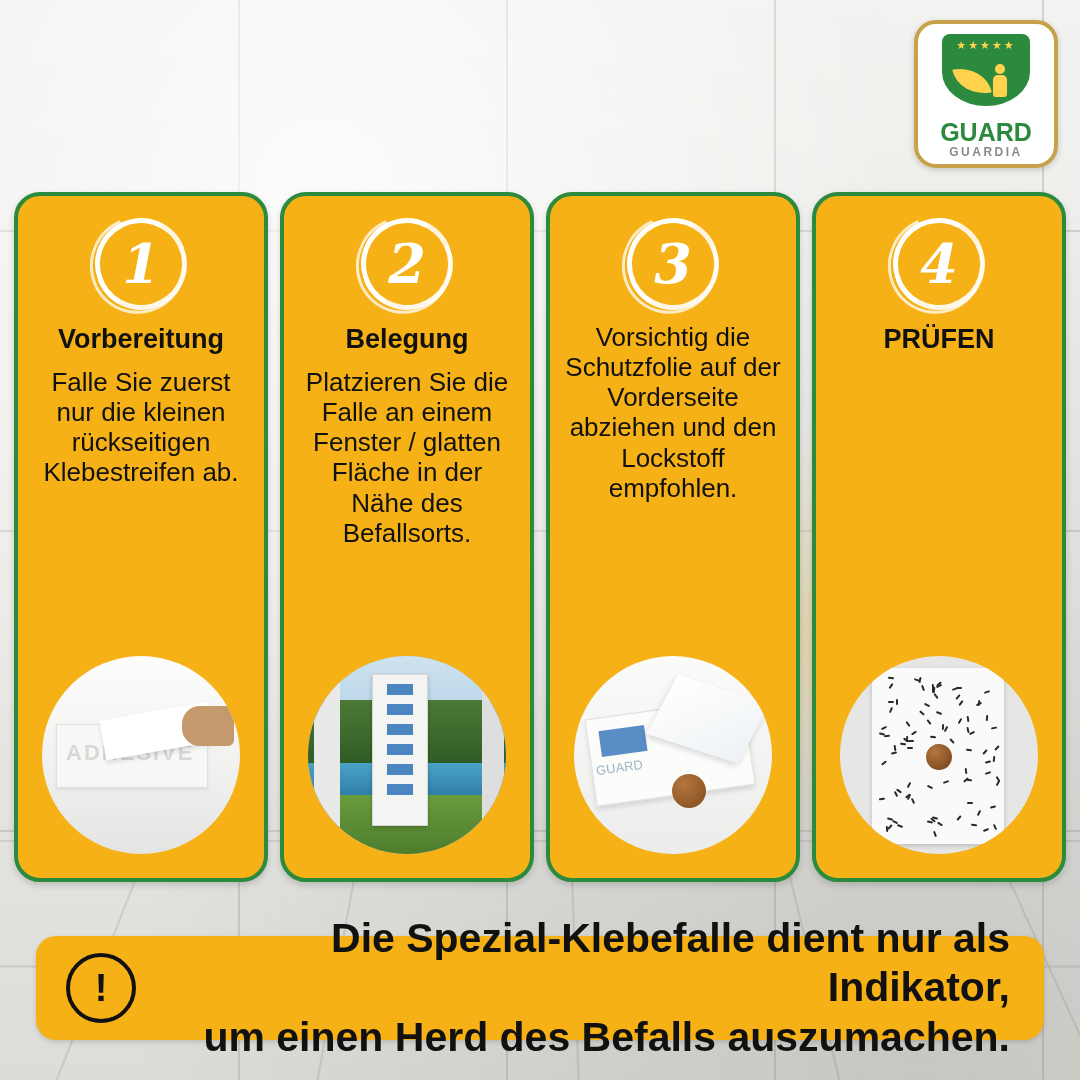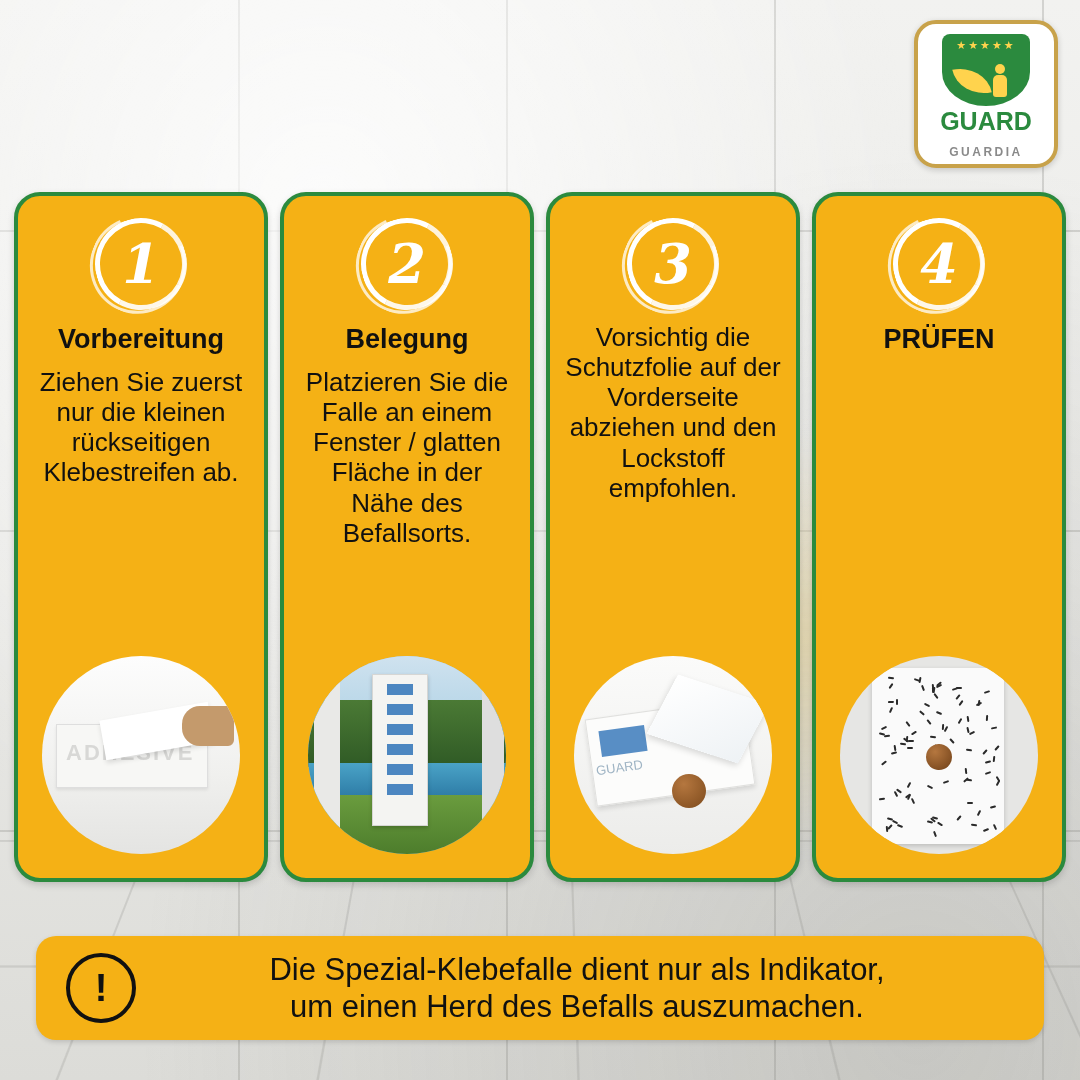--- a/index.html
+++ b/index.html
@@ -156,21 +156,21 @@
     font-weight: bold;
     font-size: 25px;
     letter-spacing: 0px;
   }
   .logo-text .guardia {
     display: block;
     color: #8a8a8a;
     font-weight: bold;
     font-size: 12px;
     letter-spacing: 2.5px;
-    margin-top: 12px;
+    margin-top: 1px;
   }
 
   
   .cards {
     position: absolute;
     top: 192px;
     left: 14px;
     width: 1052px;
     height: 690px;
     display: flex;
@@ -357,25 +357,25 @@
     display: flex;
     align-items: center;
     justify-content: center;
     font-size: 38px;
     font-weight: bold;
     color: #111111;
     line-height: 1;
   }
   .note .note-text {
     flex: 1 1 auto;
-    text-align: center;
+    text-align: right;
     padding: 0 34px 0 8px;
     color: #111111;
-    font-size: 31px;
-    font-weight: normal;
+    font-size: 41px;
+    font-weight: bold;
     line-height: 1.2;
   }
   .note .note-text span { display: block; }
 </style>
 </head>
 <body>
 
 <div class="page">
   <div class="tiles"></div>
   <div class="tiles2"></div>
@@ -402,21 +402,21 @@
 
   <div class="cards">
 
     <div class="card">
       <div class="badge">
         <div class="ring"></div>
         <div class="ring2"></div>
         <div class="num">1</div>
       </div>
       <div class="card-title">Vorbereitung</div>
-      <div class="card-body">Ziehen Sie zuerst nur die kleinen rückseitigen Klebestreifen ab.</div>
+      <div class="card-body">Falle Sie zuerst nur die kleinen rückseitigen Klebestreifen ab.</div>
       <div class="photo p1">
         <div class="strip"></div>
         <div class="strip-text">ADHESIVE</div>
         <div class="peel"></div>
         <div class="finger"></div>
       </div>
     </div>
 
     <div class="card">
       <div class="badge">

